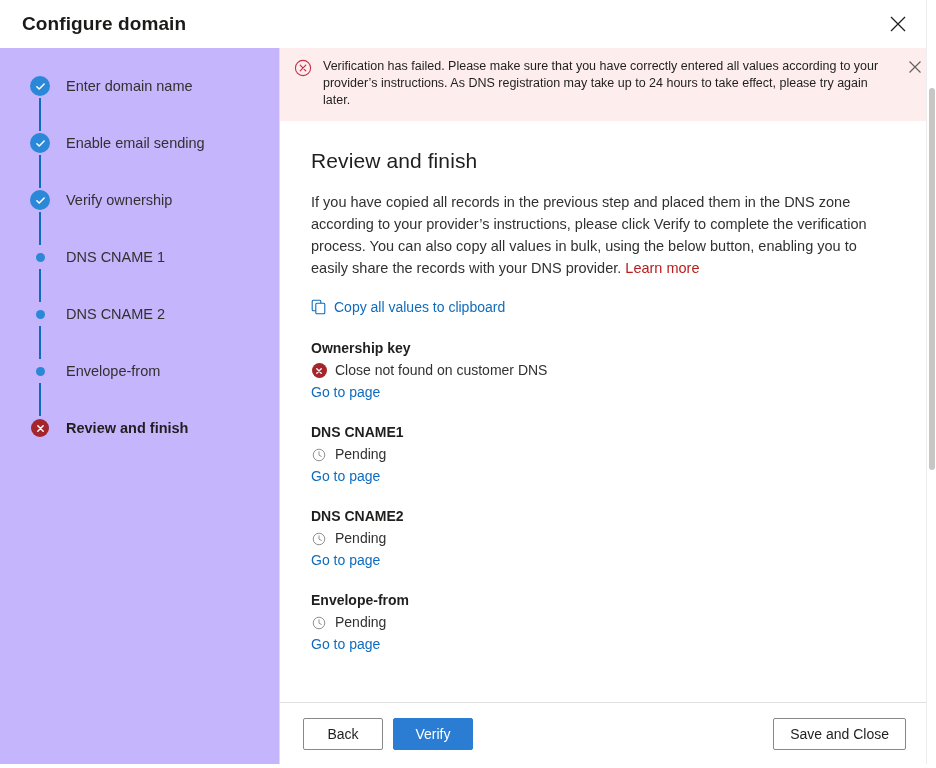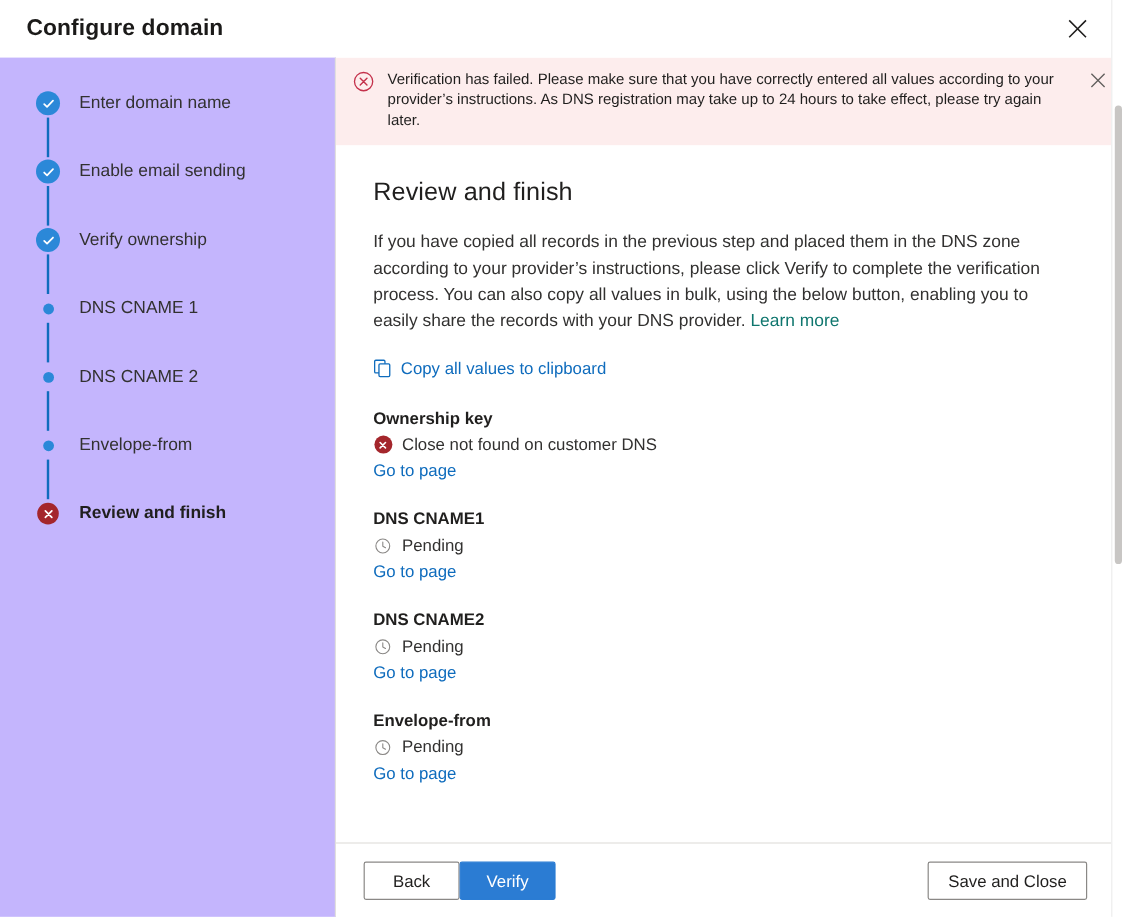--- a/index.html
+++ b/index.html
@@ -171,21 +171,21 @@
     letter-spacing: 0.1px;
   }
   .panel-desc {
     font-size: 14.5px;
     line-height: 22px;
     color: #323130;
     max-width: 580px;
     margin: 0 0 20px 0;
   }
   a.link {
-    color: #0f766e;
+    color: #b91c1c;
     text-decoration: none;
     cursor: pointer;
   }
 
   .copy-row {
     display: flex;
     align-items: center;
     margin: 0 0 24px 0;
   }
   .copy-icon {
@@ -242,21 +242,21 @@
 
   
   .footer {
     flex: 0 0 62px;
     height: 62px;
     border-top: 1px solid #e1dfdd;
     display: flex;
     align-items: center;
     padding: 0 30px 0 23px;
   }
-  .footer-left { display: flex; gap: 0; }
+  .footer-left { display: flex; gap: 10px; }
   .footer-right { margin-left: auto; }
   .btn {
     height: 32px;
     min-width: 80px;
     padding: 0 16px;
     font-size: 14px;
     font-family: "Liberation Sans", sans-serif;
     border-radius: 2px;
     cursor: pointer;
     display: inline-flex;

